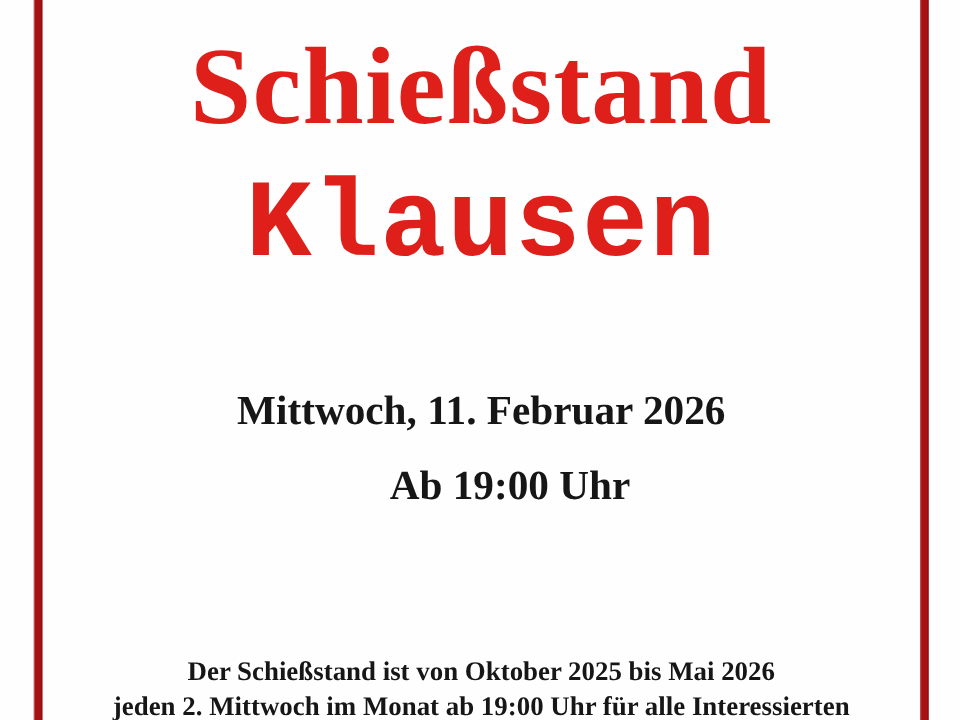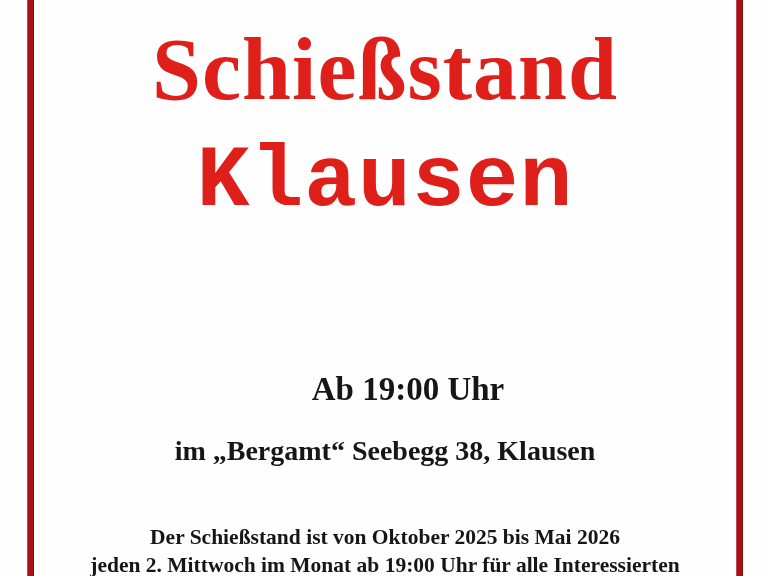--- a/index.html
+++ b/index.html
@@ -73,22 +73,22 @@
 <div class="page" style="--title-red: #de1f1a; --border-red: #a81114; --text-black: #161616; --bg: #fefefe;">
 
   <div class="border-line left"></div>
 
   <div class="border-line right"></div>
 
   <div id="title-line1" class="text-line title-line">Schießstand</div>
 
   <div id="title-line2" class="text-line title-line">Klausen</div>
 
+  <div id="date-line" class="text-line event-line-lg">Mittwoch, 11. Februar 2026</div>
 
   <div id="time-line" class="text-line event-line-lg">Ab 19:00 Uhr</div>
 
-  <div id="location-line" class="text-line event-line-md">im „Bergamt“ Seebegg 38, Klausen</div>
 
   <div id="info-line1" class="text-line info-line">Der Schießstand ist von Oktober 2025 bis Mai 2026</div>
 
   <div id="info-line2" class="text-line info-line">jeden 2. Mittwoch im Monat ab 19:00 Uhr für alle Interessierten</div>
 
 </div>
 
 </body></html>

